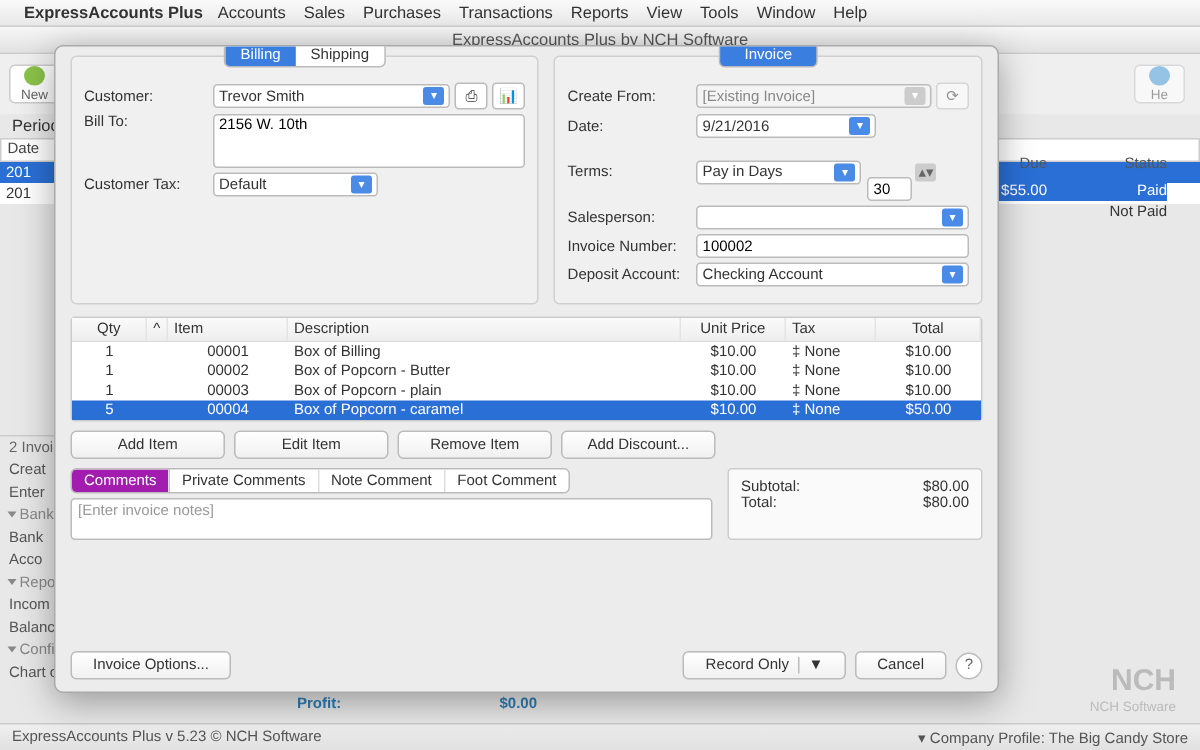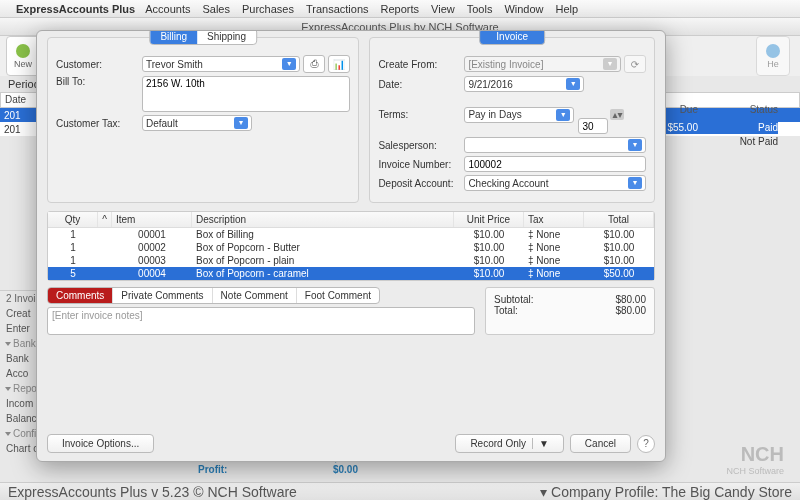--- a/index.html
+++ b/index.html
@@ -9,21 +9,21 @@
 .menubar { background: linear-gradient(#fafafa,#e8e8e8); height: 18px; display: flex; align-items: center; padding: 0 8px; font-size: 11px; border-bottom: 1px solid #ccc; }
 .menubar .apple { margin-right: 8px; }
 .menubar .app { font-weight: bold; margin-right: 10px; }
 .menubar .mi { margin-right: 12px; cursor: default; }
 
 
 .mainwin-title { background: linear-gradient(#f6f6f6,#e2e2e2); height: 18px; text-align: center; font-size: 11px; line-height: 18px; color: #555; border-bottom: 1px solid #ccc; }
 
 
 .toolbar { height: 40px; background: #efefef; display: flex; align-items: center; padding: 0 6px; }
-.toolbtn { width: 34px; height: 40px; border: 1px solid #ccc; border-radius: 4px; background: #fff; margin-right: 4px; display: flex; flex-direction: column; align-items: center; justify-content: center; font-size: 9px; color: #666; }
+.toolbtn { width: 34px; height: 26px; border: 1px solid #ccc; border-radius: 4px; background: #fff; margin-right: 4px; display: flex; flex-direction: column; align-items: center; justify-content: center; font-size: 9px; color: #666; }
 .toolbtn .circle { width: 14px; height: 14px; border-radius: 50%; background: #8ac249; margin-bottom: 1px; }
 
 .period { padding: 2px 8px; font-size: 11px; }
 
 
 .bg-head { background: #fff; border: 1px solid #ccc; height: 16px; display: flex; font-size: 10px; color: #444; }
 .bg-head div { padding: 1px 4px; border-right: 1px solid #ddd; }
 .bg-rows { background: #fff; }
 .bg-row { display: flex; font-size: 10px; height: 14px; align-items: center; }
 .bg-row.sel { background: #2a6fd6; color: #fff; }
@@ -35,21 +35,21 @@
 .sidebar-left .sec.h { color: #888; }
 .sidebar-left .disc { display: inline-block; width: 0; height: 0; border-left: 4px solid #888; border-top: 3px solid transparent; border-bottom: 3px solid transparent; margin-right: 3px; transform: rotate(90deg); }
 
 
 .snapshot { position: absolute; left: 198px; top: 420px; font-size: 10px; color: #2a7fb8; }
 .snapshot .row { display: flex; }
 .snapshot .lab { width: 120px; font-weight: bold; }
 .snapshot .val { width: 40px; text-align: right; font-weight: bold; }
 
 
-.footer { position: absolute; bottom: 0; left: 0; right: 0; height: 18px; background: linear-gradient(#f0f0f0,#e0e0e0); border-top: 1px solid #ccc; display: flex; align-items: center; font-size: 14px; color: #555; padding: 0 8px; justify-content: space-between; }
+.footer { position: absolute; bottom: 0; left: 0; right: 0; height: 18px; background: linear-gradient(#f0f0f0,#e0e0e0); border-top: 1px solid #ccc; display: flex; align-items: center; font-size: 10px; color: #555; padding: 0 8px; justify-content: space-between; }
 
 
 .nch { position: absolute; right: 16px; bottom: 24px; font-size: 20px; font-weight: bold; color: #bbb; text-align: right; }
 .nch .sub { font-size: 9px; font-weight: normal; display: block; }
 
 
 .modal { position: absolute; left: 36px; top: 30px; width: 630px; height: 432px; background: #ececec; border: 1px solid #aaa; border-radius: 6px; box-shadow: 0 6px 24px rgba(0,0,0,0.35); display: flex; flex-direction: column; }
 .modal-titlebar { height: 20px; background: linear-gradient(#f4f4f4,#ddd); border-bottom: 1px solid #ccc; border-radius: 6px 6px 0 0; display: flex; align-items: center; position: relative; }
 .traffic { display: flex; gap: 5px; position: absolute; left: 8px; }
 .tl { width: 10px; height: 10px; border-radius: 50%; }
@@ -92,21 +92,21 @@
 .btn { flex: 1; border: 1px solid #bbb; border-radius: 4px; background: linear-gradient(#fff,#f0f0f0); padding: 3px 0; text-align: center; font-size: 10px; cursor: default; }
 
 .lower { display: flex; gap: 10px; margin-top: 6px; }
 .lower-left { flex: 1.3; }
 .lower-right { width: 170px; border: 1px solid #ccc; border-radius: 3px; background: #fafafa; padding: 6px 8px; font-size: 10px; }
 .lower-right .trow { display: flex; justify-content: space-between; }
 
 .comment-tabs { display: inline-flex; border: 1px solid #bbb; border-radius: 4px; overflow: hidden; font-size: 10px; background: #fff; }
 .comment-tabs span { padding: 2px 8px; border-right: 1px solid #ddd; }
 .comment-tabs span:last-child { border-right: none; }
-.comment-tabs .active { background: #b91c1c; color: #fff; }
+.comment-tabs .active { background: #a21caf; color: #fff; }
 .comment-box { border: 1px solid #bbb; border-radius: 3px; background: #fff; height: 28px; margin-top: 3px; padding: 2px 4px; font-size: 10px; color: #999; }
 
 .modal-footer { display: flex; align-items: center; gap: 6px; padding: 0 10px 8px 10px; }
 .modal-footer .btn { flex: none; padding: 3px 14px; }
 .helpbtn { width: 18px; height: 18px; border: 1px solid #bbb; border-radius: 50%; background: #fff; text-align: center; line-height: 16px; font-size: 10px; color: #666; }
 
 
 .bg-right { position: absolute; right: 22px; top: 104px; font-size: 10px; color: #333; }
 .bg-right .h { display: flex; gap: 30px; color: #555; height: 16px; }
 .bg-right .r { display: flex; gap: 30px; height: 14px; align-items: center; }
@@ -344,20 +344,26 @@
             <div></div>
             <div class="ac">00004</div>
             <div>Box of Popcorn - caramel</div>
             <div class="ar">$10.00</div>
             <div>‡ None</div>
             <div class="ar">$50.00</div>
           </div>
         </div>
     </div>
 
+    <div class="btnrow" style="max-width:430px">
+      <div class="btn">Add Item</div>
+      <div class="btn">Edit Item</div>
+      <div class="btn">Remove Item</div>
+      <div class="btn">Add Discount...</div>
+    </div>
 
     <div class="lower">
       <div class="lower-left">
         <div class="comment-tabs">
           <span class="active">Comments</span>
           <span>Private Comments</span>
           <span>Note Comment</span>
           <span>Foot Comment</span>
         </div>
         <div class="comment-box">[Enter invoice notes]</div>

